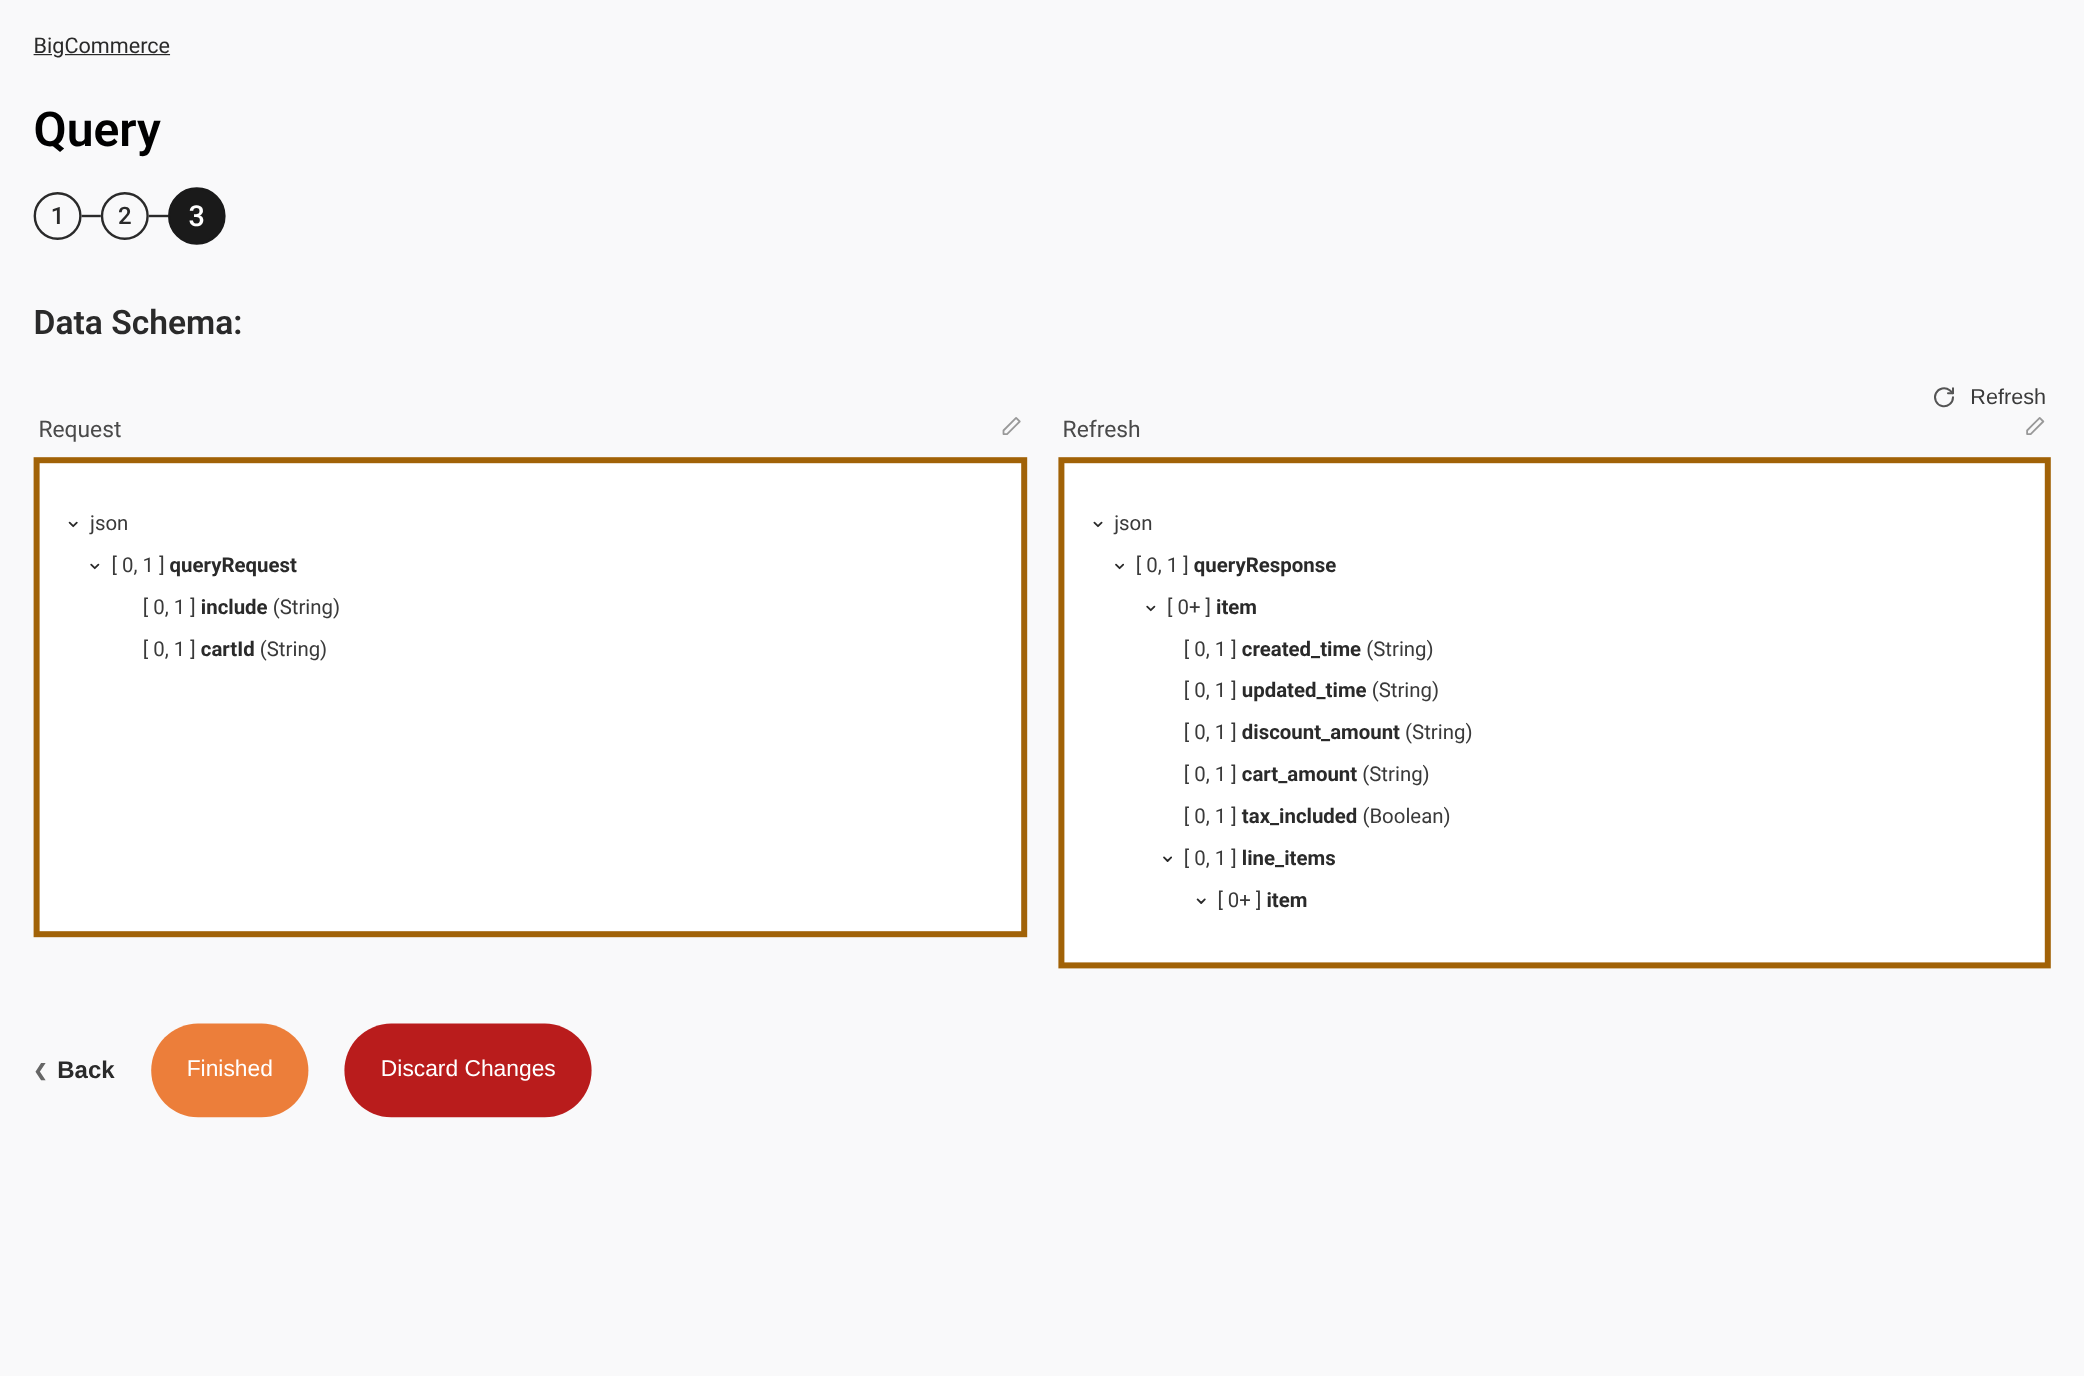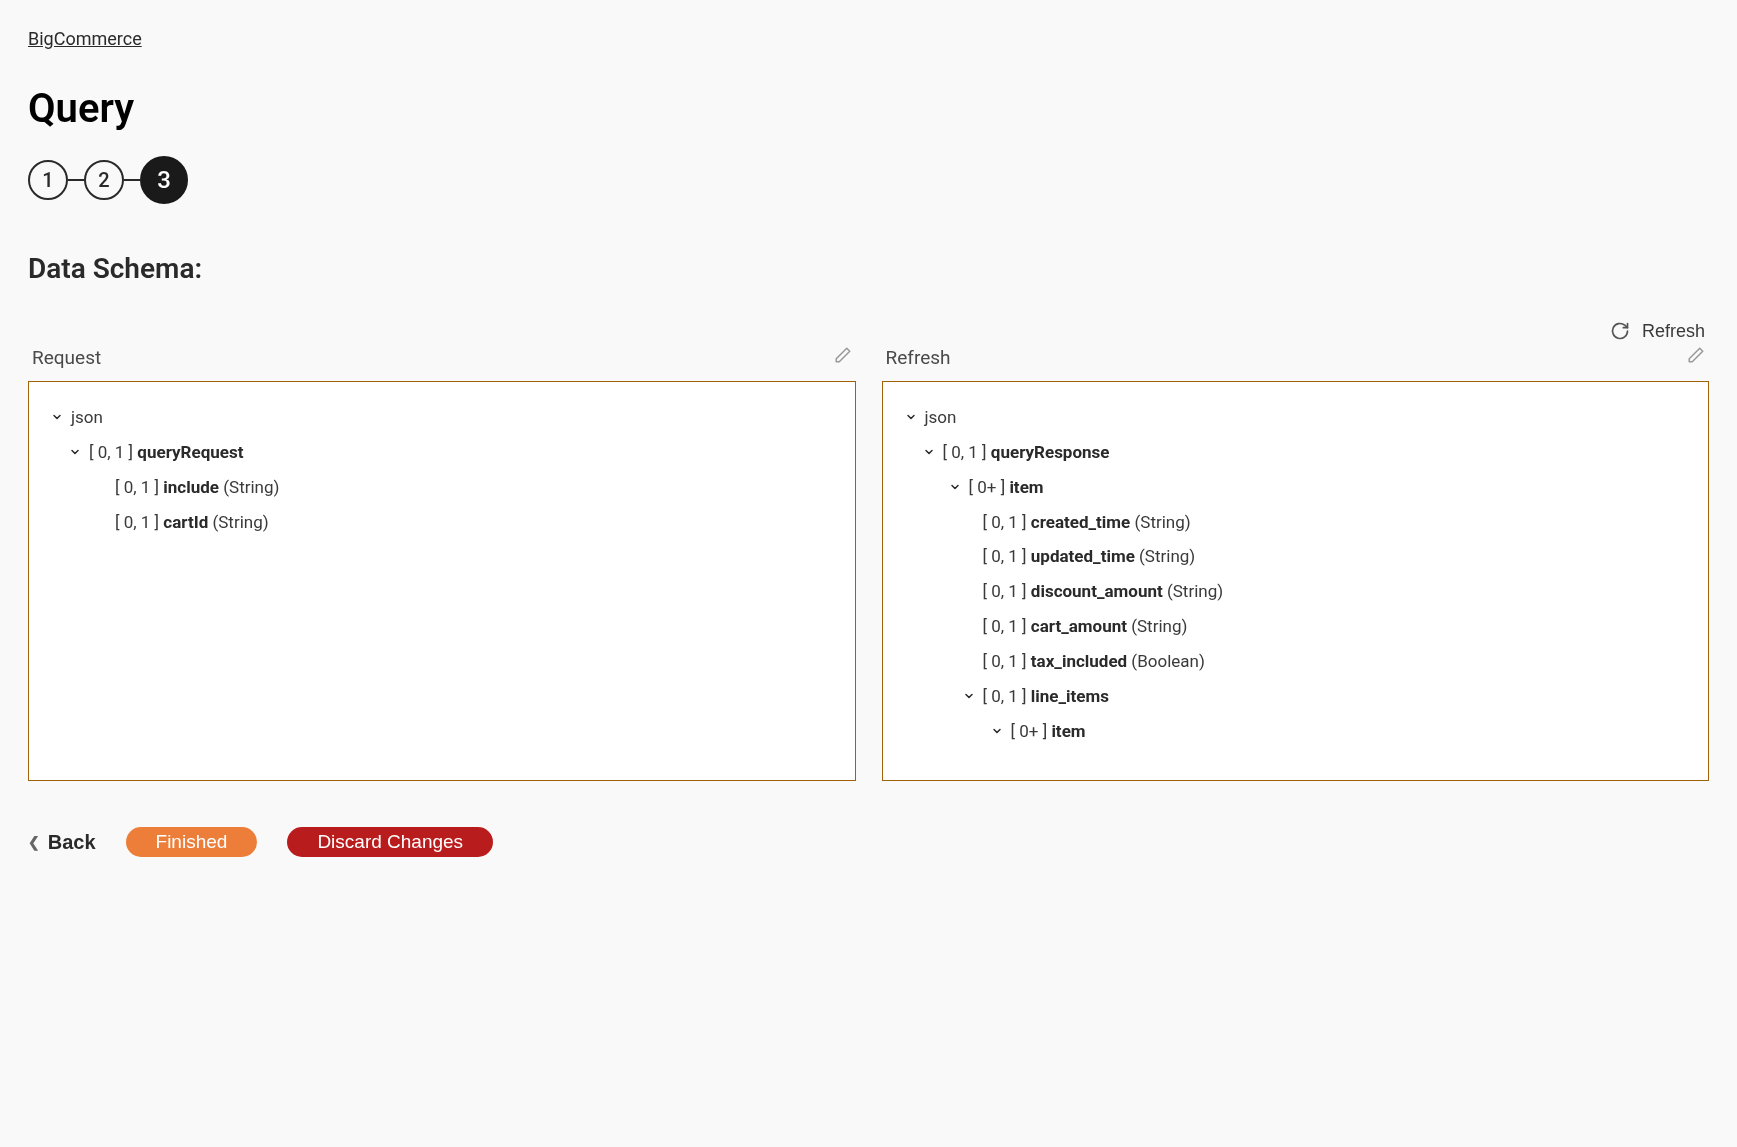--- a/index.html
+++ b/index.html
@@ -95,22 +95,22 @@
     font-size: 19px;
     color: #4a4a4a;
     font-weight: 400;
   }
   .edit-icon {
     color: #888;
     cursor: pointer;
   }
   .panel {
     background: #fff;
-    border: 1px solid #a16207;
-    padding: 18px 20px;
+    border: 5px solid #a16207;
+    padding: 34px 20px;
     min-height: 400px;
     font-size: 17px;
     line-height: 2.05;
   }
   .tree-row {
     display: flex;
     align-items: center;
     gap: 6px;
     white-space: nowrap;
   }
@@ -147,21 +147,21 @@
     border: none;
     font-size: 20px;
     font-weight: 600;
     color: #2a2a2a;
     cursor: pointer;
   }
   .back-chev { font-size: 14px; color:#666; }
   .btn {
     border: none;
     border-radius: 999px;
-    padding: 4px 30px;
+    padding: 28px 30px;
     font-size: 19px;
     font-weight: 500;
     cursor: pointer;
   }
   .btn-primary {
     background: #ec7e3a;
     color: #fff;
   }
   .btn-secondary {
     background: #b91c1c;

